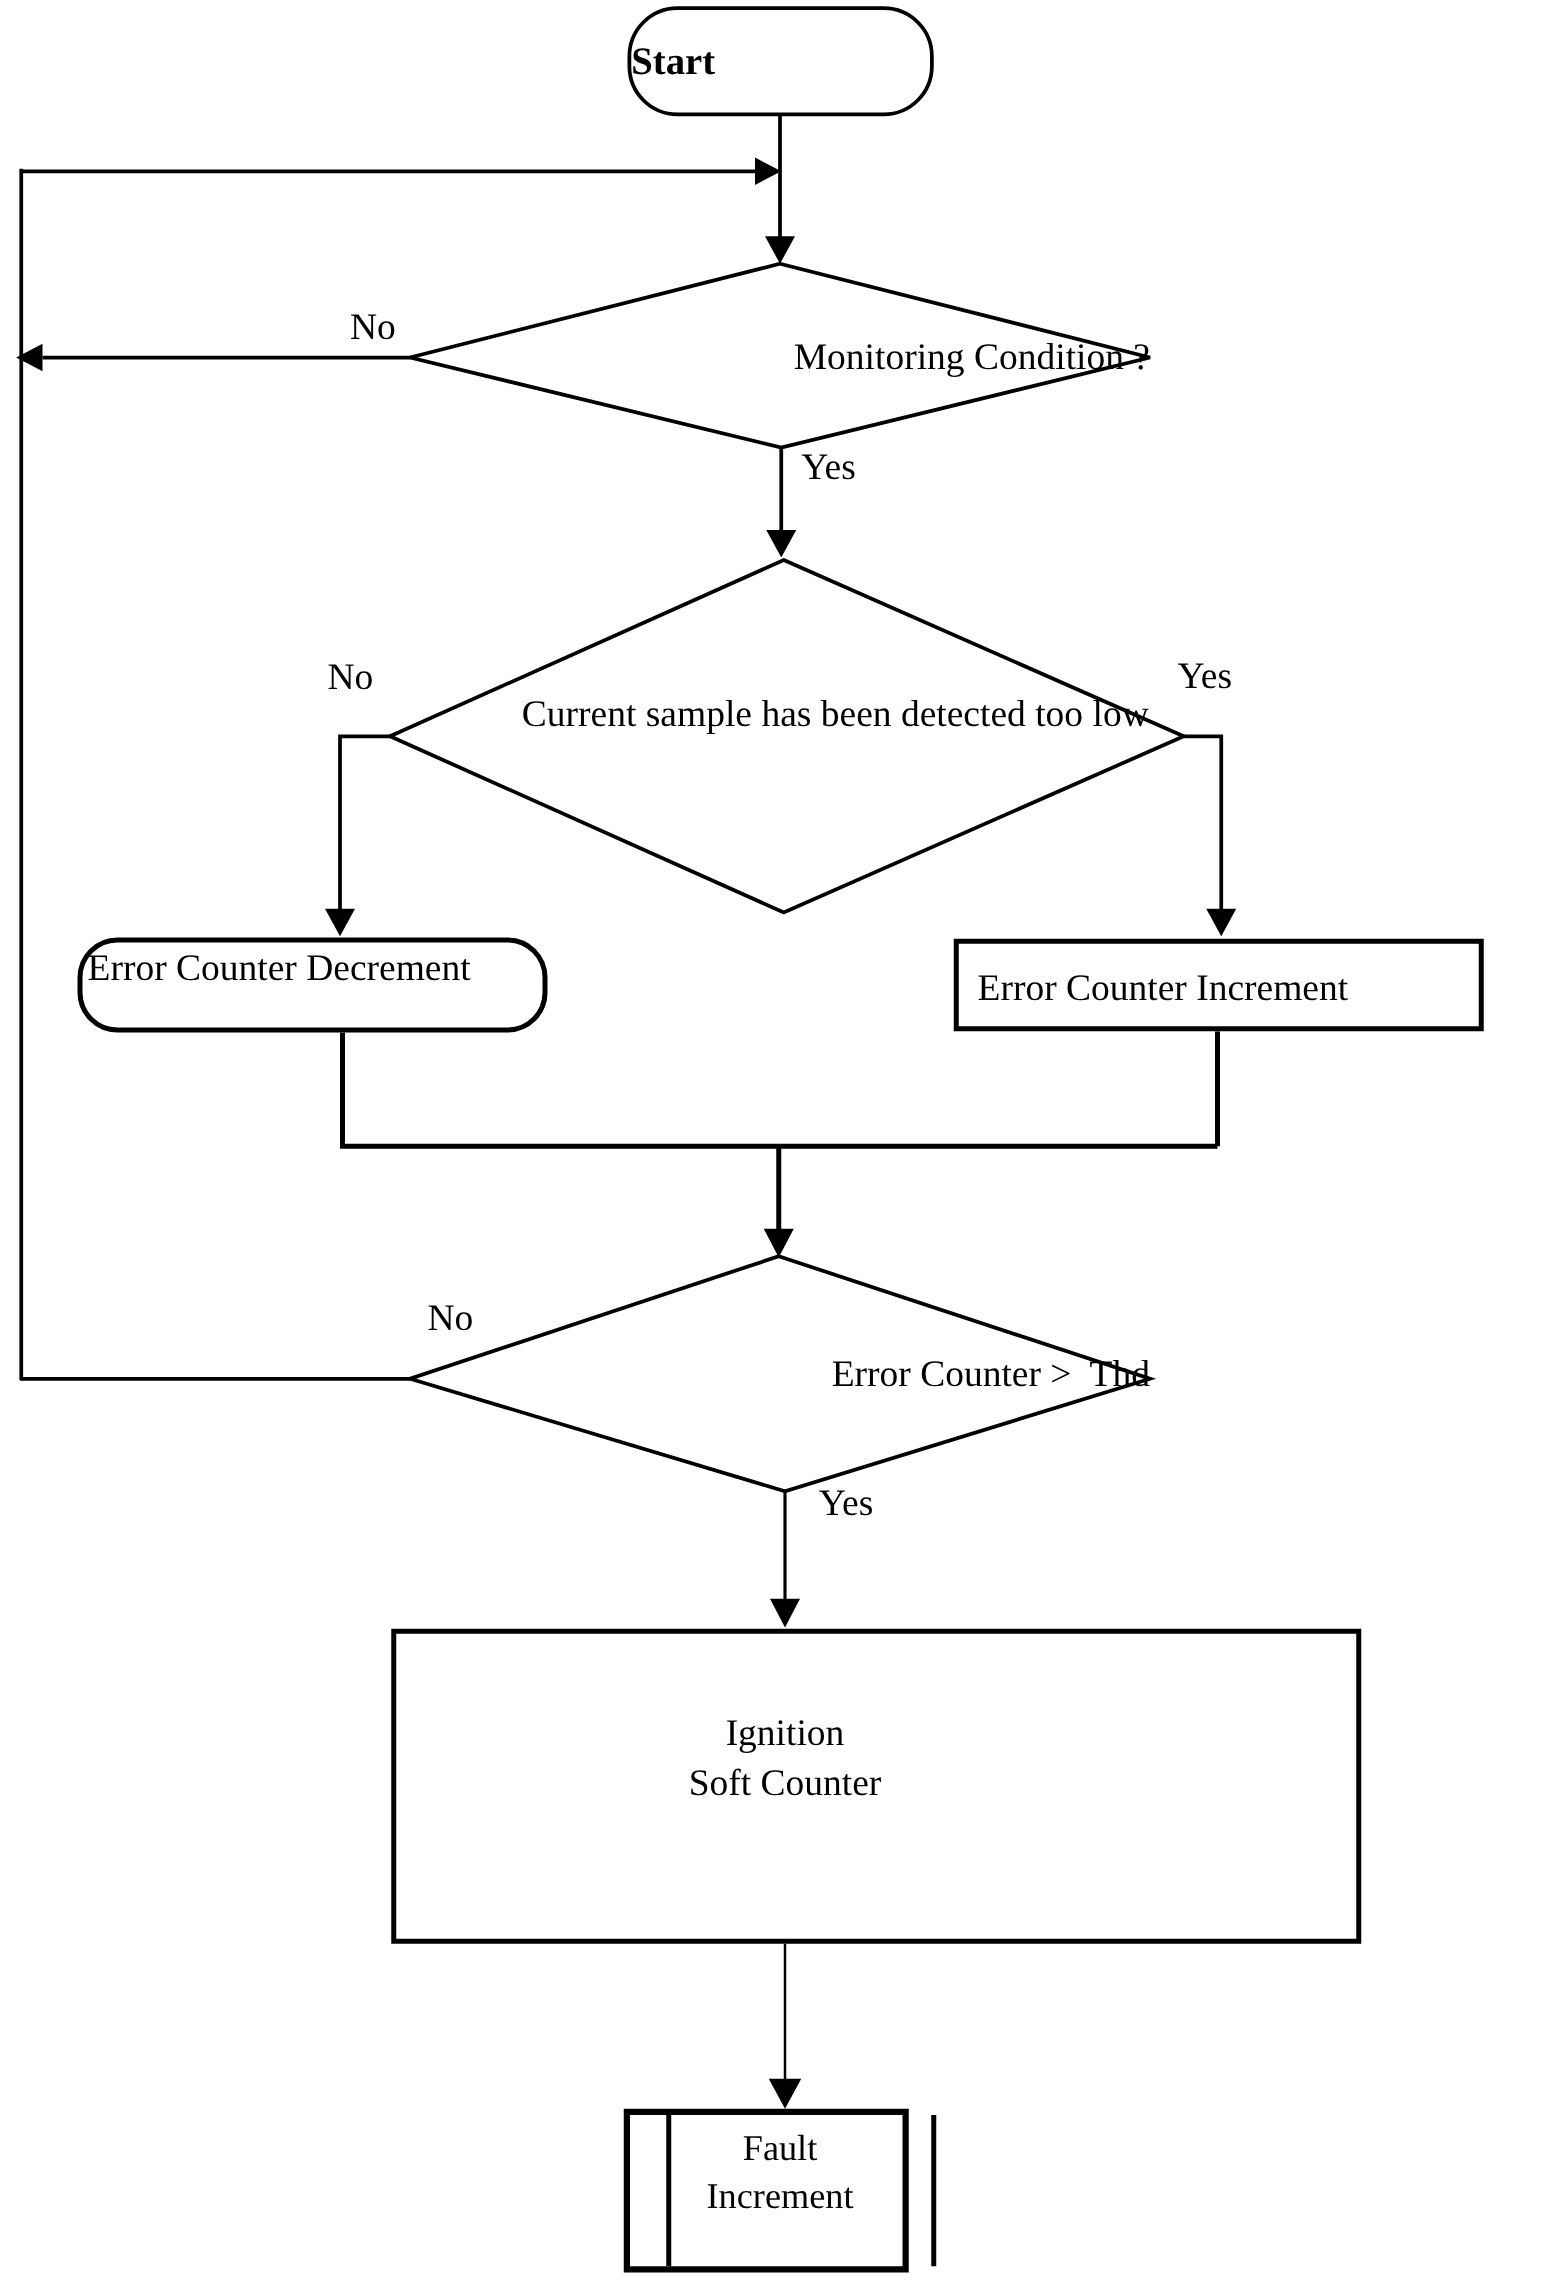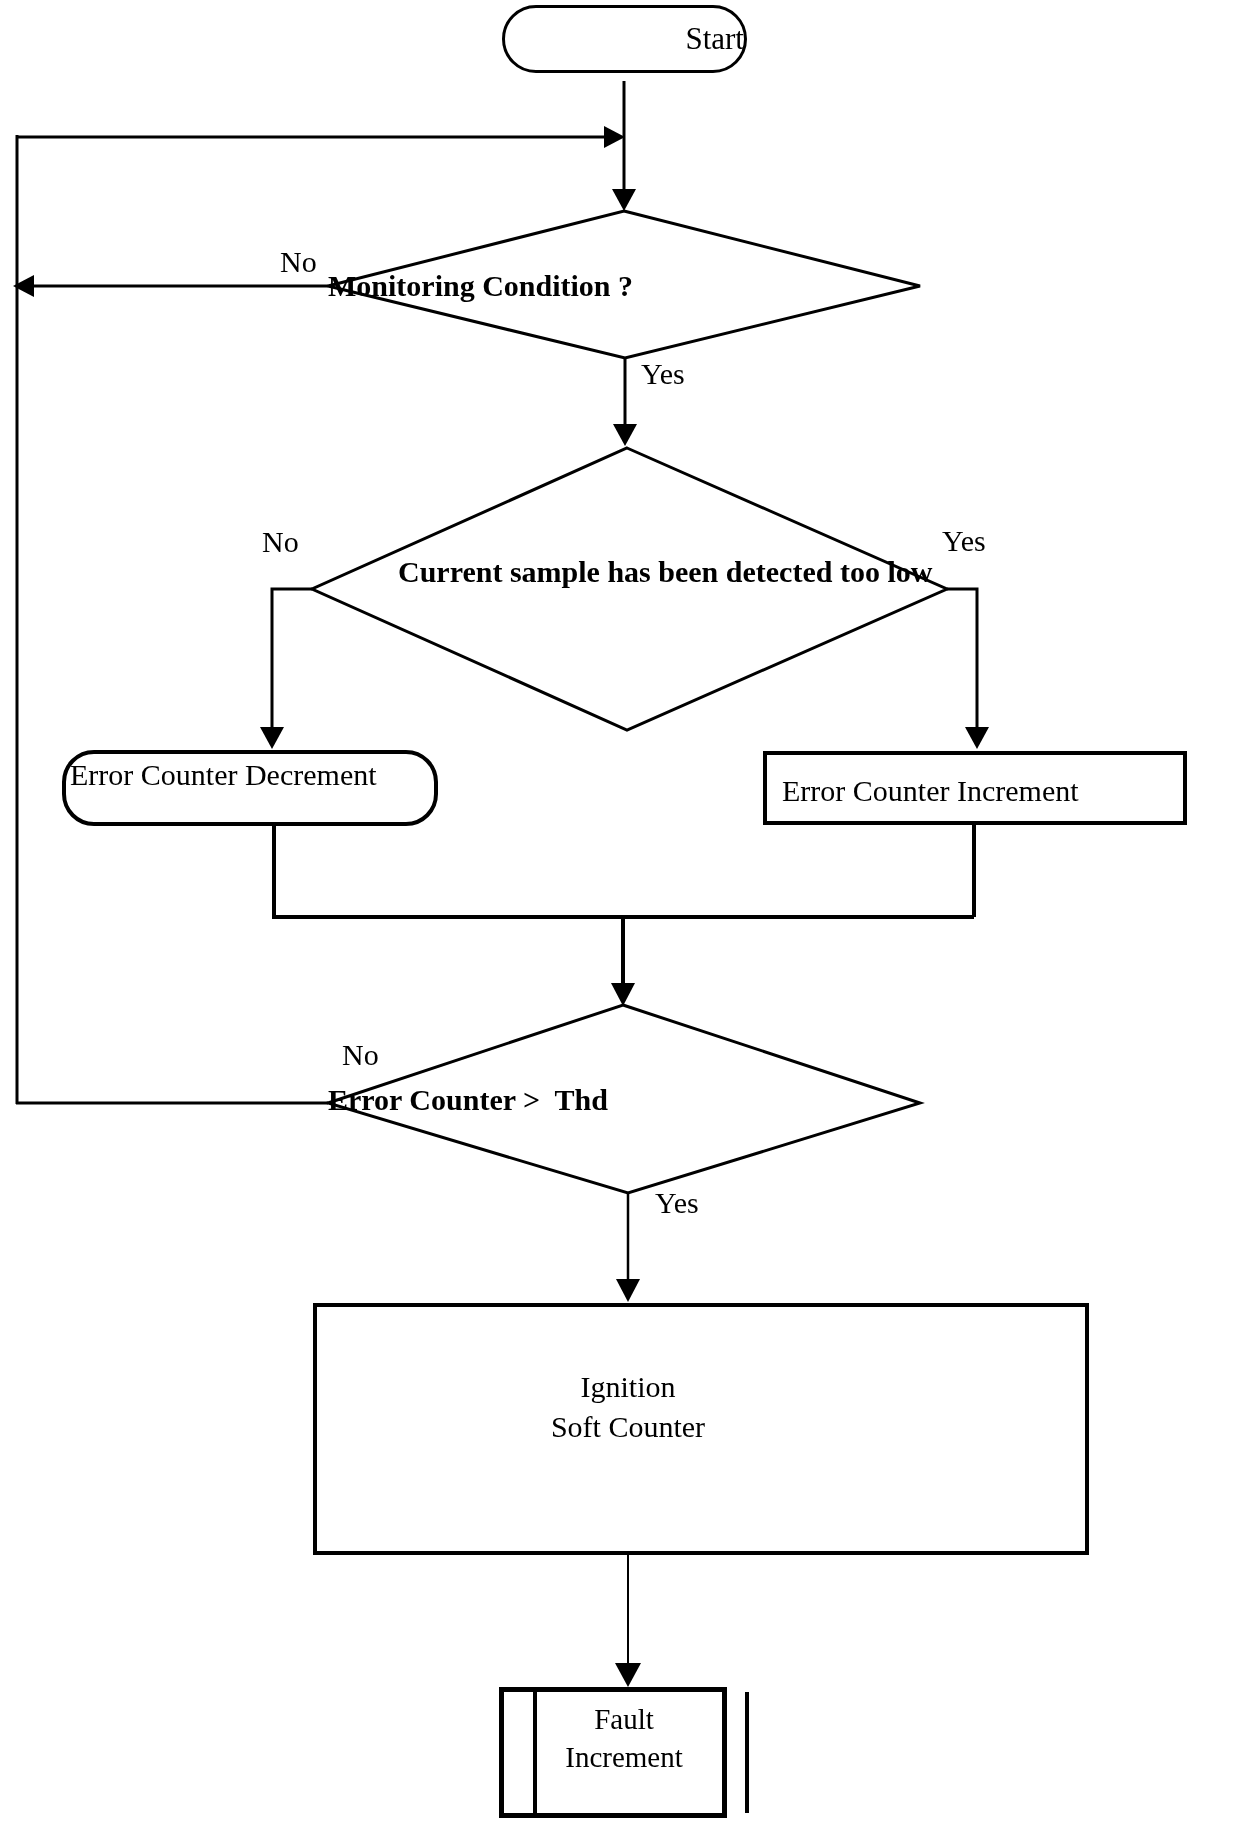--- a/index.html
+++ b/index.html
@@ -8,46 +8,47 @@
     width: 1248px;
     height: 1834px;
     background: #ffffff;
     font-family: "Liberation Serif", "DejaVu Serif", serif;
     color: #000000;
     overflow: hidden;
   }
   .canvas svg { position: absolute; left: 0; top: 0; }
   .node { position: absolute; box-sizing: border-box; background: #ffffff; }
   .terminator {
-    left: 502px; top: 5px; width: 245px; height: 68px;
+    left: 502px; top: 5px; width: 245px; height: 88px;
     border: 3px solid #000; border-radius: 40px;
-    display: flex; align-items: center; justify-content: flex-end;
+    display: flex; align-items: center; justify-content: flex-start;
     font-size: 31px;
+    font-weight: bold;
   }
   .proc { border: 4px solid #000; font-size: 30px; }
   .proc-decrement { left: 62px;  top: 750px; width: 376px; height: 76px; padding: 4px 0 0 4px; border-radius: 32px; }
   .proc-increment { left: 763px; top: 751px; width: 424px; height: 74px; padding: 19px 0 0 15px; }
   .proc-ignition  { left: 313px; top: 1303px; width: 776px; height: 252px; }
   .ignition-text {
     position: absolute; left: 61px; top: 60px; width: 500px;
     text-align: center; font-size: 30px; line-height: 40px; font-family: Liberation Serif, serif;
   }
   .predefined { left: 499px; top: 1687px; width: 228px; height: 131px; border: 5px solid #000; }
   .predef-bar { position: absolute; top: 0; width: 4px; height: 100%; background: #000; }
   .predef-bar.left  { left: 29px; }
   .predef-bar.right { left: 241px; }
   .fault-text {
     position: absolute; left: 0; top: 8px; width: 240px;
     text-align: center; font-size: 29px; line-height: 38px;
   }
   .dlabel {
-    position: absolute; text-align: left; font-size: 30px; line-height: 40px; font-weight: bold;
+    position: absolute; text-align: right; font-size: 30px; line-height: 40px;
   }
   .dlabel-monitoring { left: 328px; top: 266px; width: 592px; }
-  .dlabel-current    { left: 398px; top: 552px; width: 540px; }
+  .dlabel-current    { left: 379px; top: 552px; width: 540px; }
   .dlabel-threshold  { left: 328px; top: 1080px; width: 592px; white-space: pre; }
   .elabel { position: absolute; font-size: 30px; line-height: 34px; }
   .elabel-mon-no  { left: 280px; top: 245px; }
   .elabel-mon-yes { left: 641px; top: 357px; }
   .elabel-cur-no  { left: 262px; top: 525px; }
   .elabel-cur-yes { left: 942px; top: 524px; }
   .elabel-thd-no  { left: 342px; top: 1038px; }
   .elabel-thd-yes { left: 655px; top: 1186px; }
 </style>
 </head>

